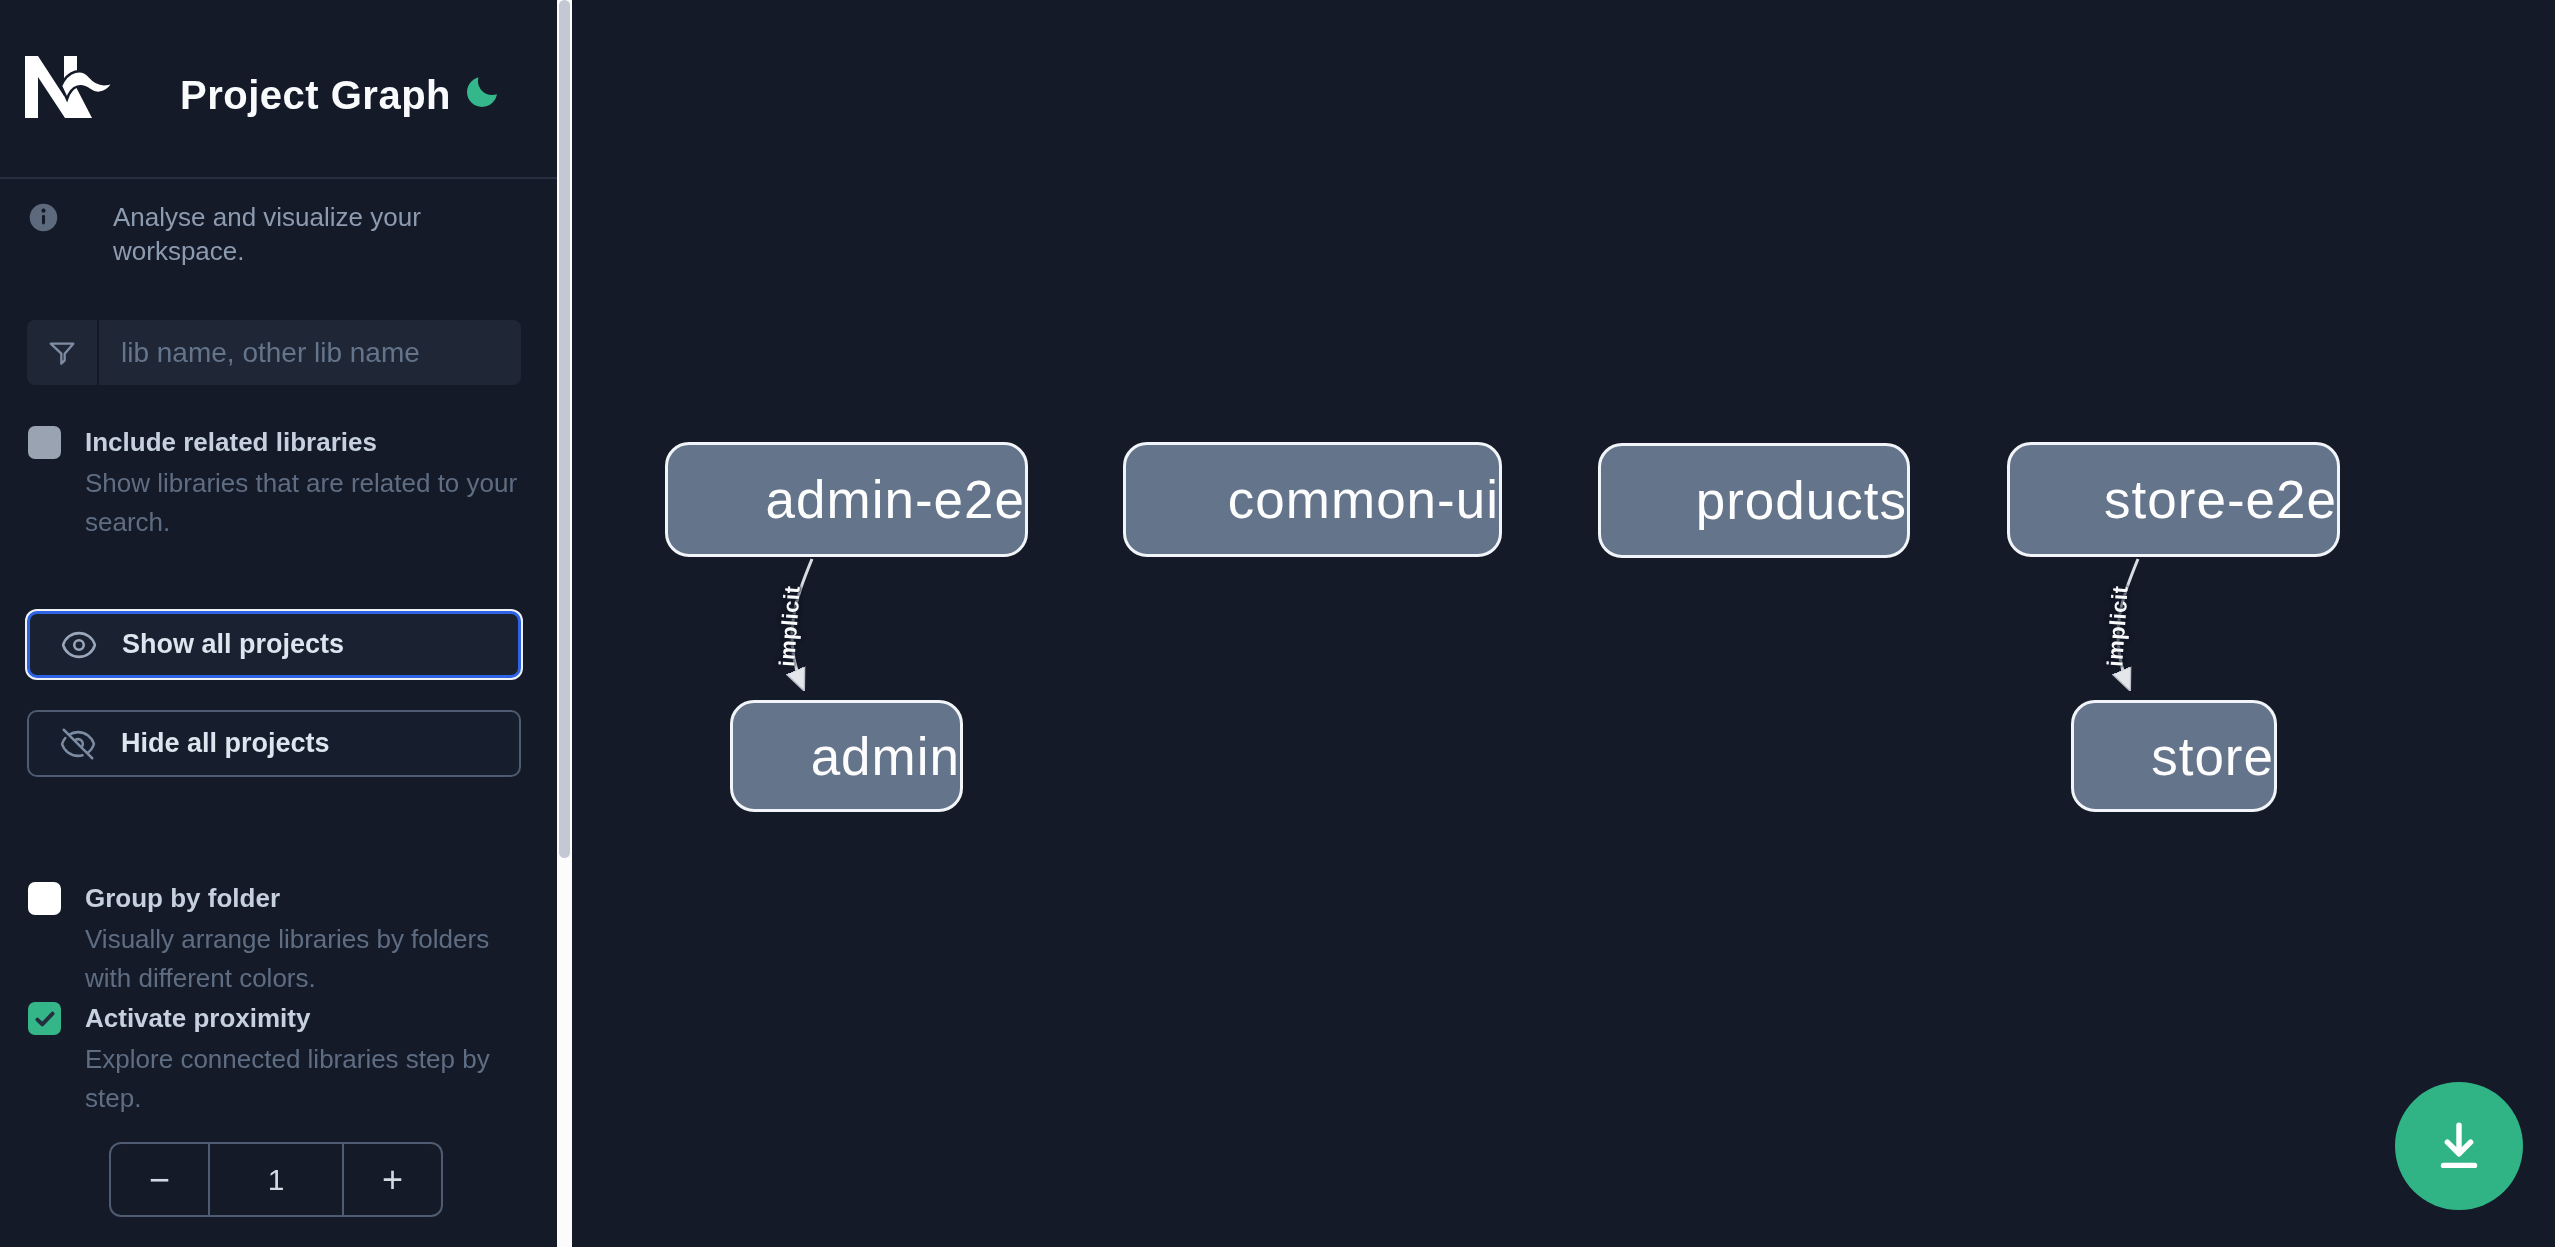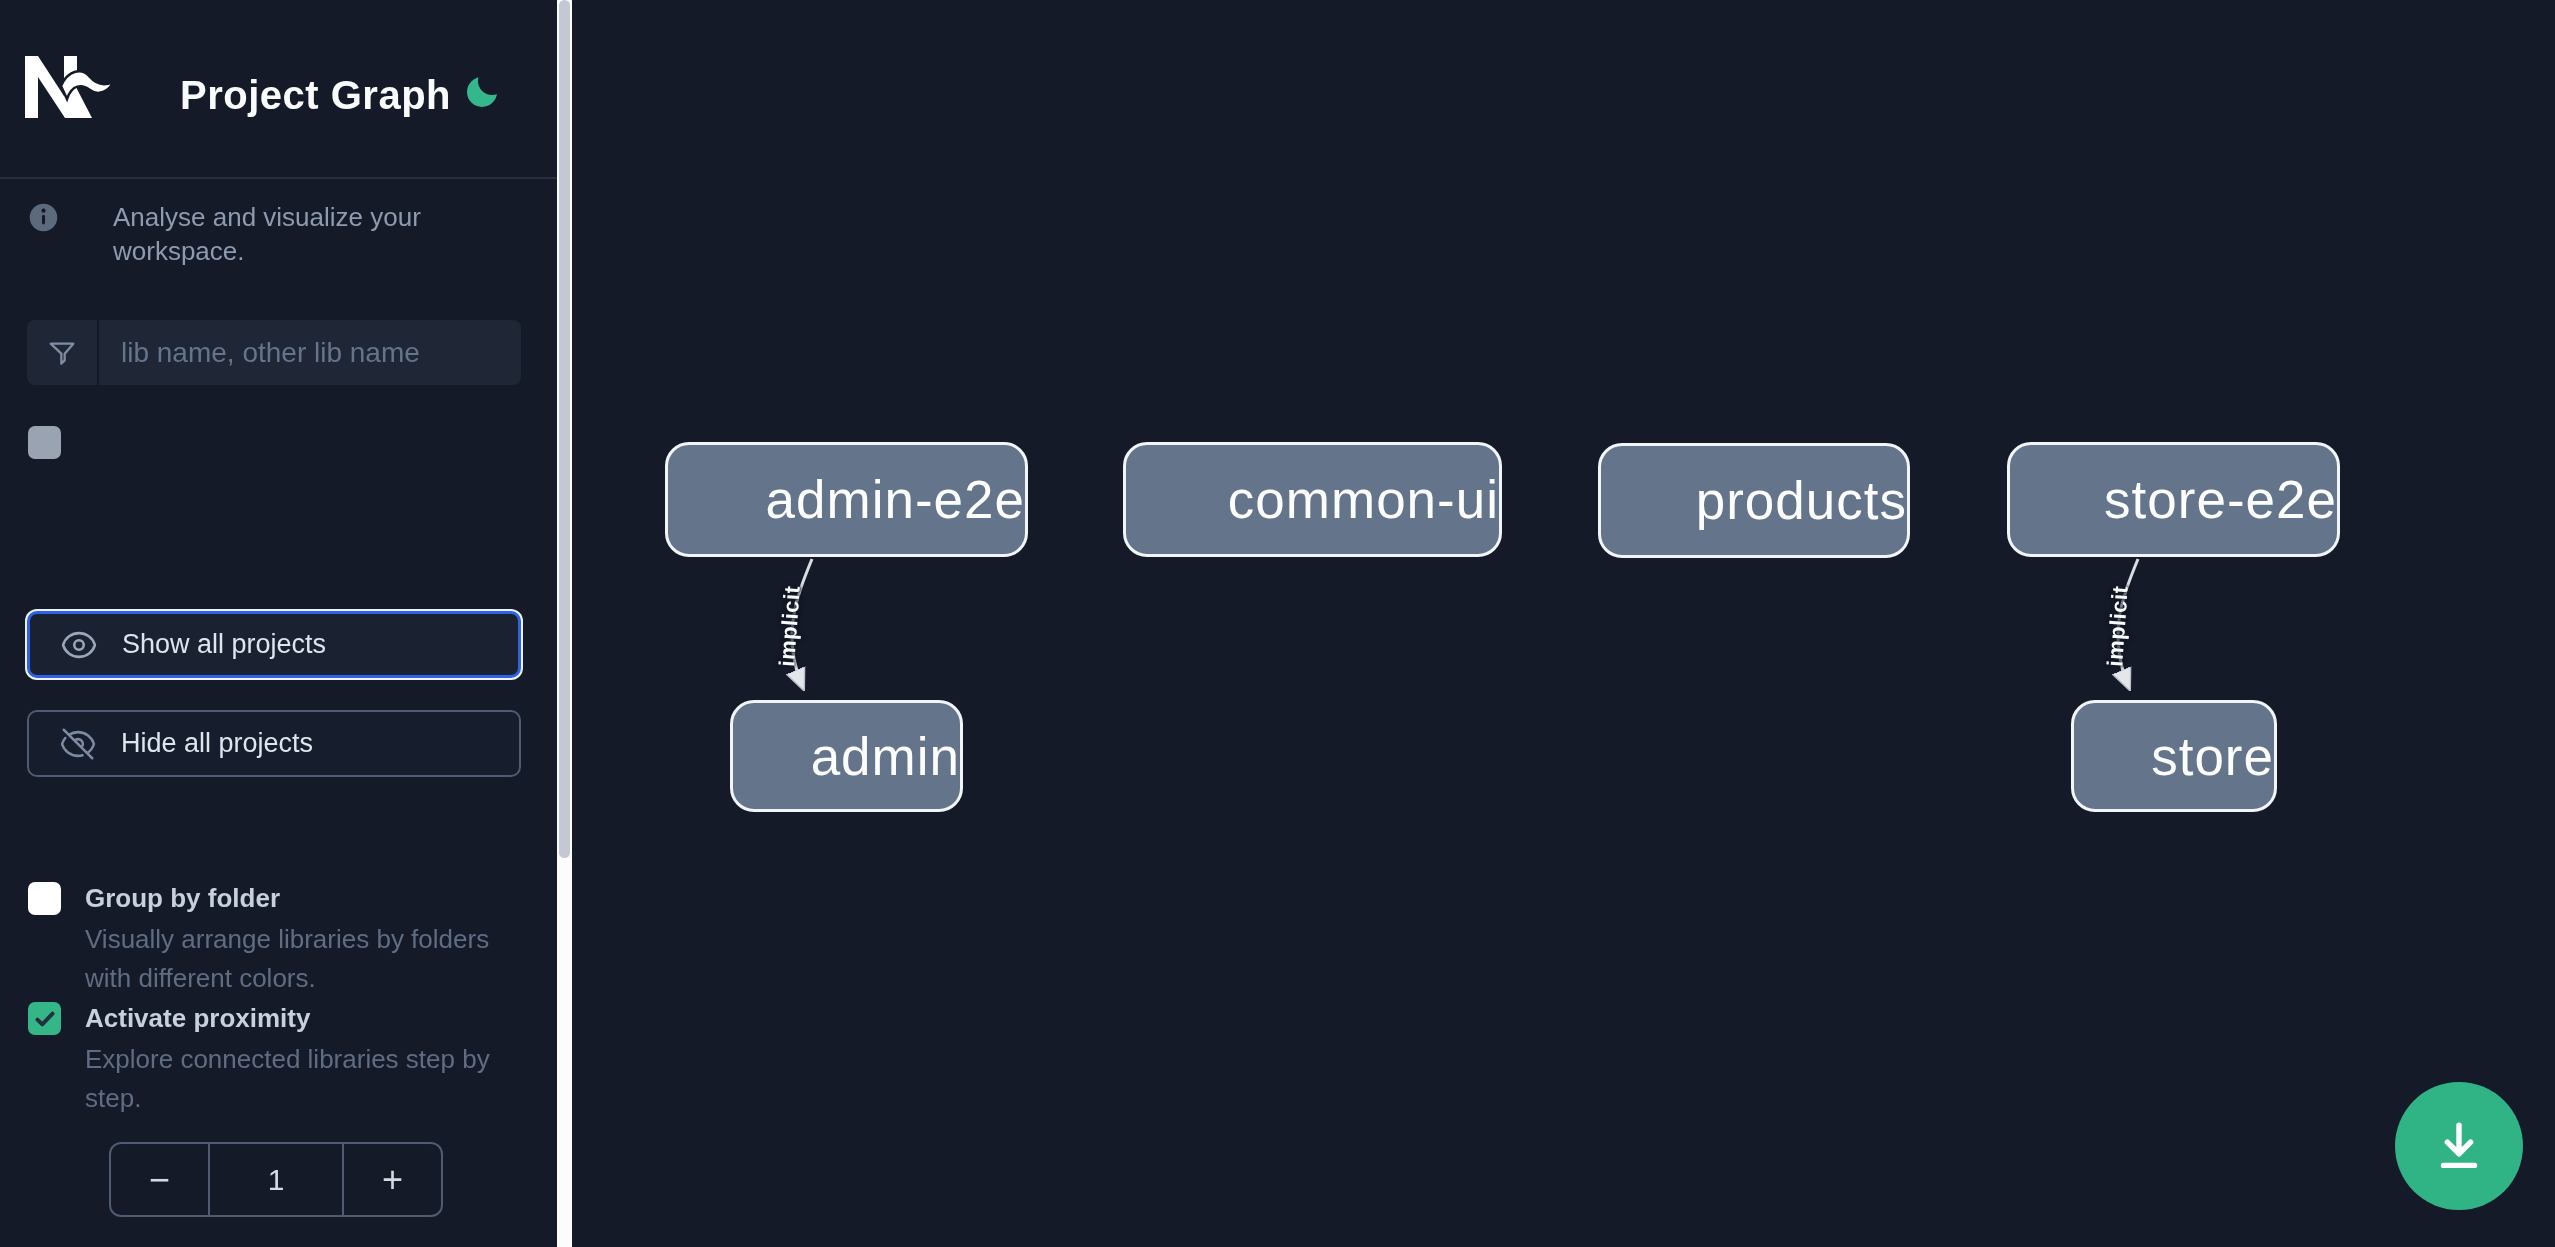--- a/index.html
+++ b/index.html
@@ -30,21 +30,21 @@
 
   .opt { position:absolute; left:28px; width:505px; display:flex; gap:24px; align-items:flex-start; }
   .cb { flex:0 0 33px; width:33px; height:33px; border-radius:7px; margin-top:2px; cursor:pointer; display:flex; align-items:center; justify-content:center; }
   .cb-muted { background:#9aa3b1; }
   .cb-white { background:#ffffff; }
   .cb-green { background:#35b689; }
   .opt-title { font-size:26px; font-weight:700; color:#c6d0de; line-height:36px; }
   .opt-desc { font-size:26px; color:#5f6d83; line-height:39px; margin-top:4px; max-width:452px; }
 
   .side-btn { position:absolute; left:27px; width:494px; height:67px; display:flex; align-items:center; gap:24px; padding:0 0 0 30px; border-radius:10px; cursor:pointer; font-family:"Liberation Sans", sans-serif; }
-  .side-btn .label { font-size:27px; font-weight:400; color:#dde5ef; }
+  .side-btn .label { font-size:27px; font-weight:700; color:#dde5ef; }
   .btn-show { top:611px; background:#1a2232; border:3px solid #2e63e6; box-shadow:0 0 0 2px #eef2f7; }
   .btn-hide { top:710px; background:#161e2d; border:2px solid #4e5b71; }
 
   .stepper { position:absolute; left:109px; top:1142px; width:334px; height:75px; border:2px solid #4e5b71; border-radius:12px; display:flex; overflow:hidden; }
   .stepper > * { display:flex; align-items:center; justify-content:center; color:#d3dae3; background:transparent; border:none; font-family:"Liberation Sans", sans-serif; }
   .step-btn { flex:0 0 97px; font-size:36px; cursor:pointer; }
   .step-value { flex:1; font-size:30px; border-left:2px solid #4e5b71; border-right:2px solid #4e5b71; }
 
   
   .sb-track { position:absolute; left:557px; top:0; width:15px; height:1247px; background:#fcfcfd; }
@@ -94,20 +94,24 @@
     <div class="icon-cell">
       <svg viewBox="0 0 24 24" width="32" height="32" fill="none" stroke="#7e8da3" stroke-width="1.7" stroke-linejoin="round">
         <path d="M3.5 5h17l-6.5 7.5v5l-2.5 2.5v-7.5z"></path>
       </svg>
     </div>
     <input type="text" value="" placeholder="lib name, other lib name" style="">
   </div>
 
   <div class="opt" style="top:424px;">
     <div class="cb cb-muted"></div>
+    <div>
+      <div class="opt-title">Include related libraries</div>
+      <div class="opt-desc">Show libraries that are related to your search.</div>
+    </div>
   </div>
 
   <button class="side-btn btn-show">
     <svg viewBox="0 0 24 24" width="38" height="38" fill="none" stroke="#9aa7ba" stroke-width="1.6" stroke-linecap="round" stroke-linejoin="round">
       <path d="M2.04 12.32a1 1 0 010-.64C3.42 7.51 7.36 4.5 12 4.5s8.57 3.01 9.96 7.18a1 1 0 010 .64C20.58 16.49 16.64 19.5 12 19.5S3.43 16.49 2.04 12.32z"></path>
       <circle cx="12" cy="12" r="3"></circle>
     </svg>
     <span class="label">Show all projects</span>
   </button>
 

